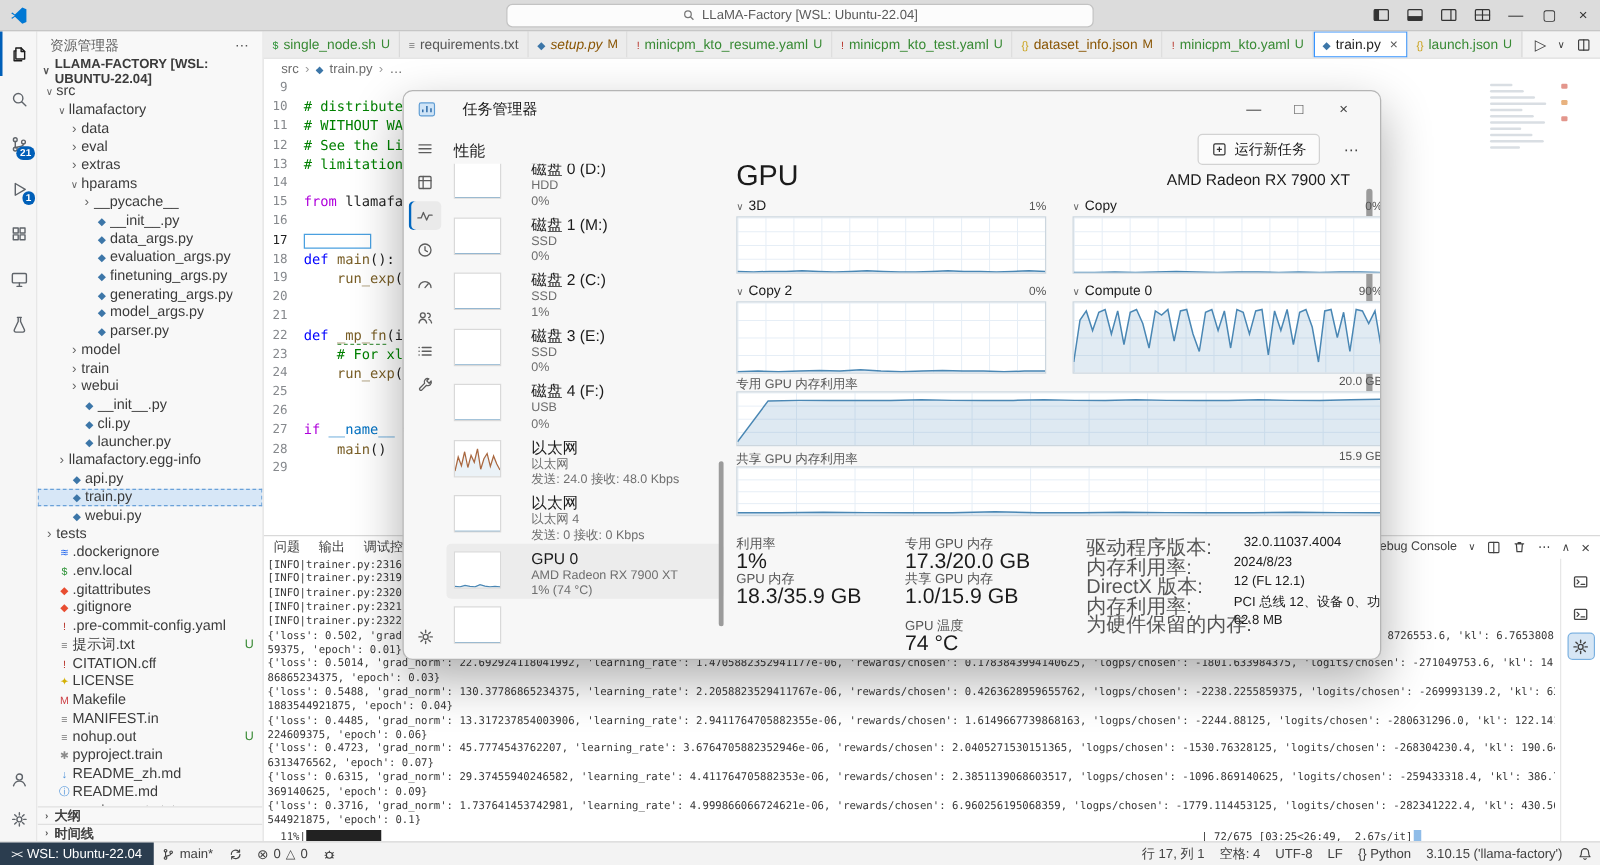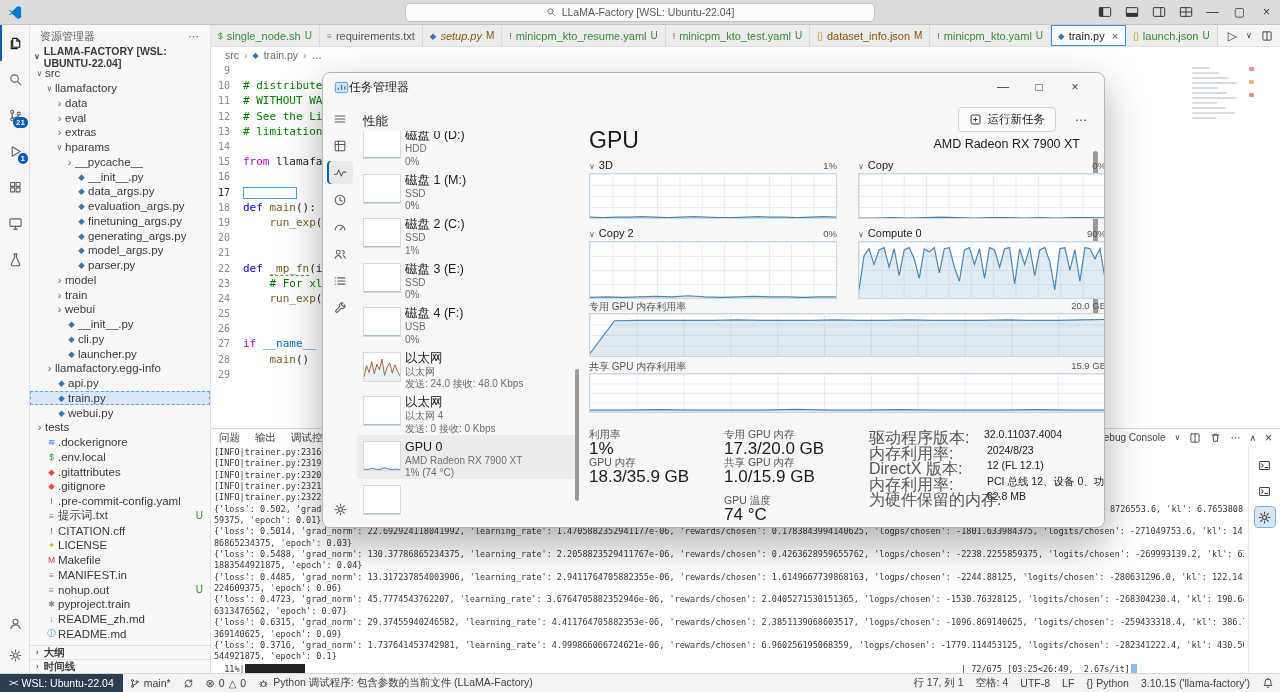--- a/index.html
+++ b/index.html
@@ -55,32 +55,32 @@
   .stripicon.sel{background:#d6e6f5;outline:1px solid #7ab0e0}
   .progbar{display:inline-block;position:relative;top:1px;width:60px;height:9px;background:#222}
   .termcursor{display:inline-block;width:6px;height:9px;background:#8fbce8;position:relative;top:1px;margin-left:1px}
   
   .statusbar{position:absolute;left:0;right:0;bottom:0;height:19px;background:#f3f3f3;border-top:1px solid #d8d8d8;display:flex;align-items:center;font-size:10.5px;color:#424242;z-index:30}
   .sbitem{display:flex;align-items:center;gap:4px;padding:0 6px;height:100%}
   .remote{background:#2b3d4f;color:#fff;padding:0 9px;font-size:10.5px}
   .sbright{margin-left:auto;display:flex;align-items:center;height:100%}
   
   .tm{position:absolute;left:322px;top:72px;width:783px;height:456px;background:#f7f7f7;border:1px solid #b5b5b5;border-radius:8px;box-shadow:0 16px 40px rgba(0,0,0,.32);z-index:40;overflow:hidden}
-  .tmtitle{height:28px;display:flex;align-items:center;gap:0;padding:0 11px;font-size:12px;color:#1b1b1b}
+  .tmtitle{height:28px;display:flex;align-items:center;gap:21px;padding:0 11px;font-size:12px;color:#1b1b1b}
   .tmctls{margin-left:auto;display:flex}
   .tmctl{width:36px;height:26px;display:flex;align-items:center;justify-content:center;color:#444;font-size:12px}
   .tmrail{position:absolute;left:2px;top:34px;bottom:6px;width:30px;display:flex;flex-direction:column;align-items:center;gap:4px;color:#5d5d5d}
   .tmri{width:26px;height:23px;display:flex;align-items:center;justify-content:center;border-radius:4px}
   .tmri.sel{background:#eaeaea;box-shadow:inset 2px 0 0 #0067c0}
   .tmri.bottom{margin-top:auto}
   .tmpage{position:absolute;left:40px;top:40px;font-size:12.5px;color:#1b1b1b}
   .tmnewtask{position:absolute;right:48px;top:34px;height:25px;border:1px solid #d2d2d2;background:#fbfbfb;border-radius:4px;display:flex;align-items:center;gap:6px;padding:0 10px;font-size:11.5px;color:#1b1b1b}
   .tmmore{position:absolute;right:16px;top:40px;color:#444;letter-spacing:1px}
   .tmlist{position:absolute;left:34px;top:58px;width:222px;bottom:2px;overflow:hidden}
-  .tmitem{display:flex;gap:4px;padding:4px 6px;border-radius:4px;height:44.5px}
+  .tmitem{display:flex;gap:24px;padding:4px 6px;border-radius:4px;height:44.5px}
   .tmitem.sel{background:#ececec}
   .thumb{width:38px;height:30px;border:1px solid #d9d9d9;background:#fff;flex:none;margin-top:2px}
   .tmitem .nm{font-size:12.5px;color:#1b1b1b;line-height:16px;white-space:nowrap}
   .tmitem .sb{font-size:10px;color:#6e6e6e;line-height:12.5px;white-space:nowrap}
   .tmlscroll{position:absolute;right:0;top:238px;width:4px;height:132px;background:#9b9b9b;border-radius:2px}
   .tmvscroll{position:absolute;right:6px;top:78px;width:5px;height:172px;background:#9b9b9b;border-radius:3px}
   .tmmain{position:absolute;left:266px;top:52px;right:24px;bottom:0}
   .gputitle{position:absolute;left:0;top:2px;font-size:23px;color:#1b1b1b}
   .gpudev{position:absolute;right:0;top:12px;font-size:12.5px;color:#1b1b1b}
   .clabel{position:absolute;font-size:11px;color:#1b1b1b;white-space:nowrap}
@@ -656,21 +656,20 @@
       <span style="font-size:11px">⊗</span>
       <span>0</span>
       <span style="font-size:10px">△</span>
       <span>0</span>
     </div>
   <div class="sbitem" id="sb-debug">
       <svg width="11" height="11" viewBox="0 0 16 16" fill="none" stroke="currentColor" stroke-width="1.3" stroke-linecap="round" stroke-linejoin="round">
         <circle cx="8" cy="9" r="3.5"></circle>
         <path d="M8 5.5V4M4.8 7 3.4 6M11.2 7l1.4-1M4.4 9H3M13 9h-1.6M5 11.2l-1.4 1M11 11.2l1.4 1"></path>
       </svg>
-      <span>Python 调试程序: 包含参数的当前文件 (LLaMA-Factory)</span>
     </div>
   <div class="sbright" id="sbright">
       <div class="sbitem">行 17, 列 1</div>
       <div class="sbitem">空格: 4</div>
       <div class="sbitem">UTF-8</div>
       <div class="sbitem">LF</div>
       <div class="sbitem">{} Python</div>
       <div class="sbitem">3.10.15 ('llama-factory')</div>
       <div class="sbitem">
         <svg width="12" height="12" viewBox="0 0 16 16" fill="none" stroke="currentColor" stroke-width="1.3" stroke-linecap="round" stroke-linejoin="round">
@@ -918,21 +917,21 @@
       <div class="bigv" style="left: 0px; top: 314px;">1%</div>
       <div class="bigl" style="left: 0px; top: 331px;">GPU 内存</div>
       <div class="bigv" style="left: 0px; top: 342px;">18.3/35.9 GB</div>
       <div class="bigl" style="left: 135px; top: 303px;">专用 GPU 内存</div>
       <div class="bigv" style="left: 135px; top: 314px;">17.3/20.0 GB</div>
       <div class="bigl" style="left: 135px; top: 331px;">共享 GPU 内存</div>
       <div class="bigv" style="left: 135px; top: 342px;">1.0/15.9 GB</div>
       <div class="bigl" style="left: 135px; top: 369px;">GPU 温度</div>
       <div class="bigv" style="left: 135px; top: 380px;">74 °C</div>
       <div class="detl" style="left: 280px; top: 303px;">驱动程序版本:</div>
-      <div class="detv" style="left: 395px; top: 303px;">32.0.11037.4004</div>
+      <div class="detv" style="left: 406px; top: 303px;">32.0.11037.4004</div>
       <div class="detl" style="left: 280px; top: 318.5px;">内存利用率:</div>
       <div class="detv" style="left: 398px; top: 318.5px;">2024/8/23</div>
       <div class="detl" style="left: 280px; top: 334px;">DirectX 版本:</div>
       <div class="detv" style="left: 398px; top: 334px;">12 (FL 12.1)</div>
       <div class="detl" style="left: 280px; top: 349.5px;">内存利用率:</div>
       <div class="detv" style="left: 398px; top: 349.5px;">PCI 总线 12、设备 0、功能 0</div>
       <div class="detl" style="left: 280px; top: 365px;">为硬件保留的内存:</div>
       <div class="detv" style="left: 398px; top: 365px;">62.8 MB</div>
     </div>
 </div>

